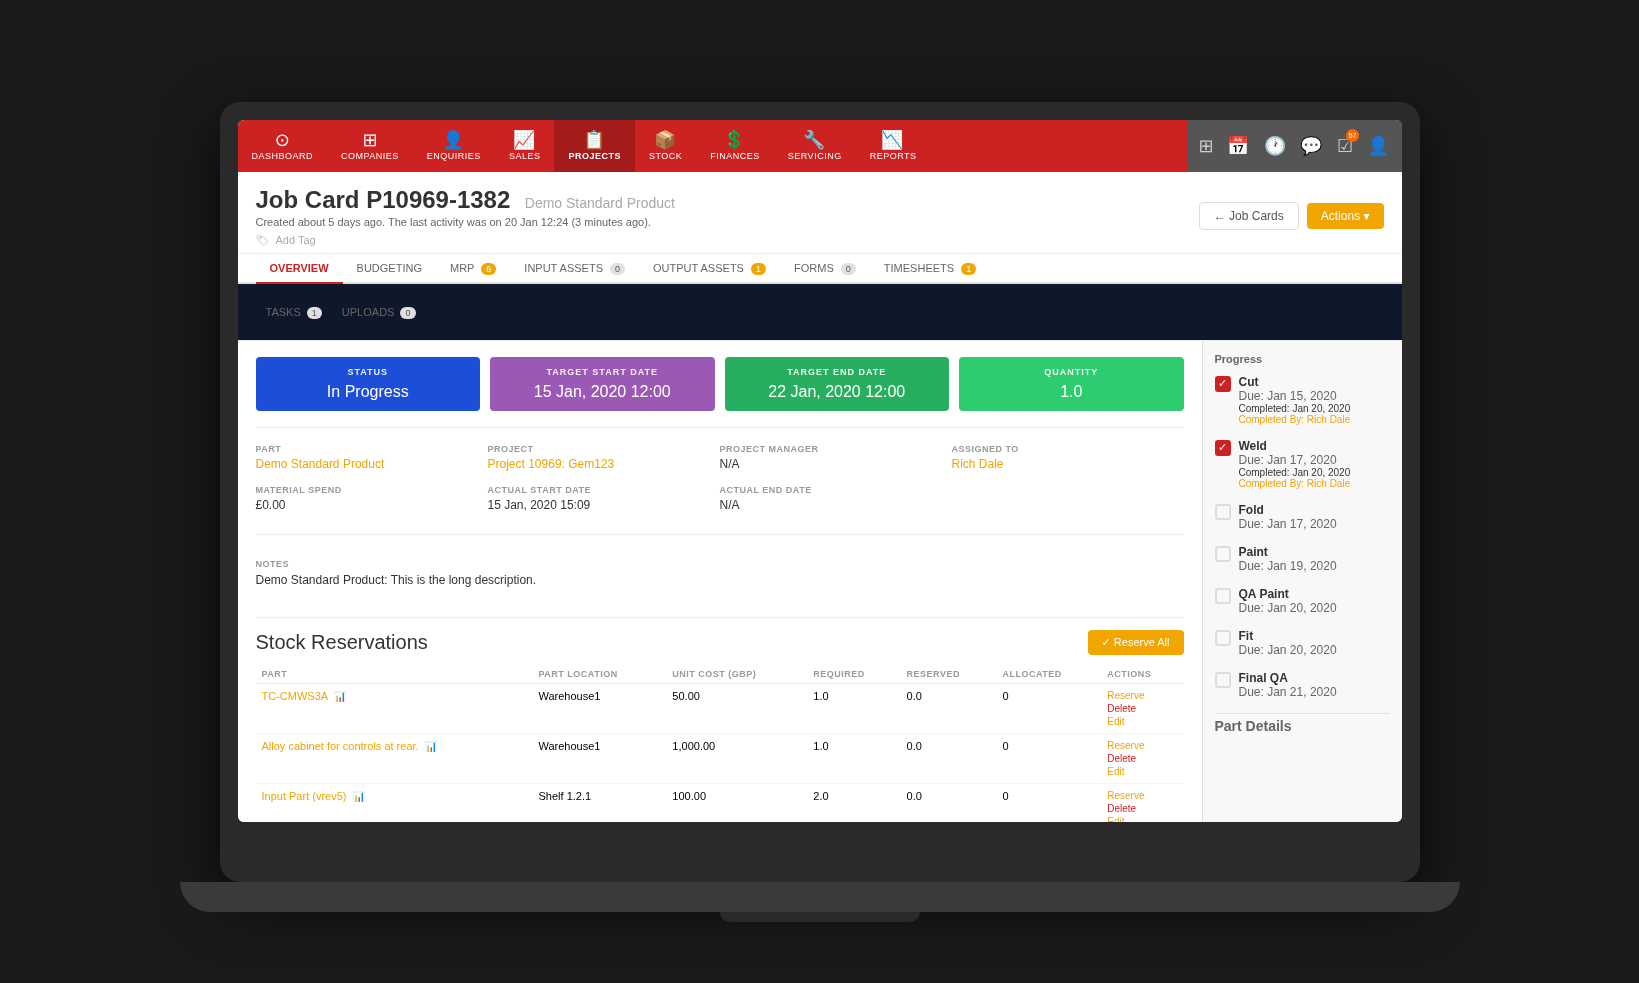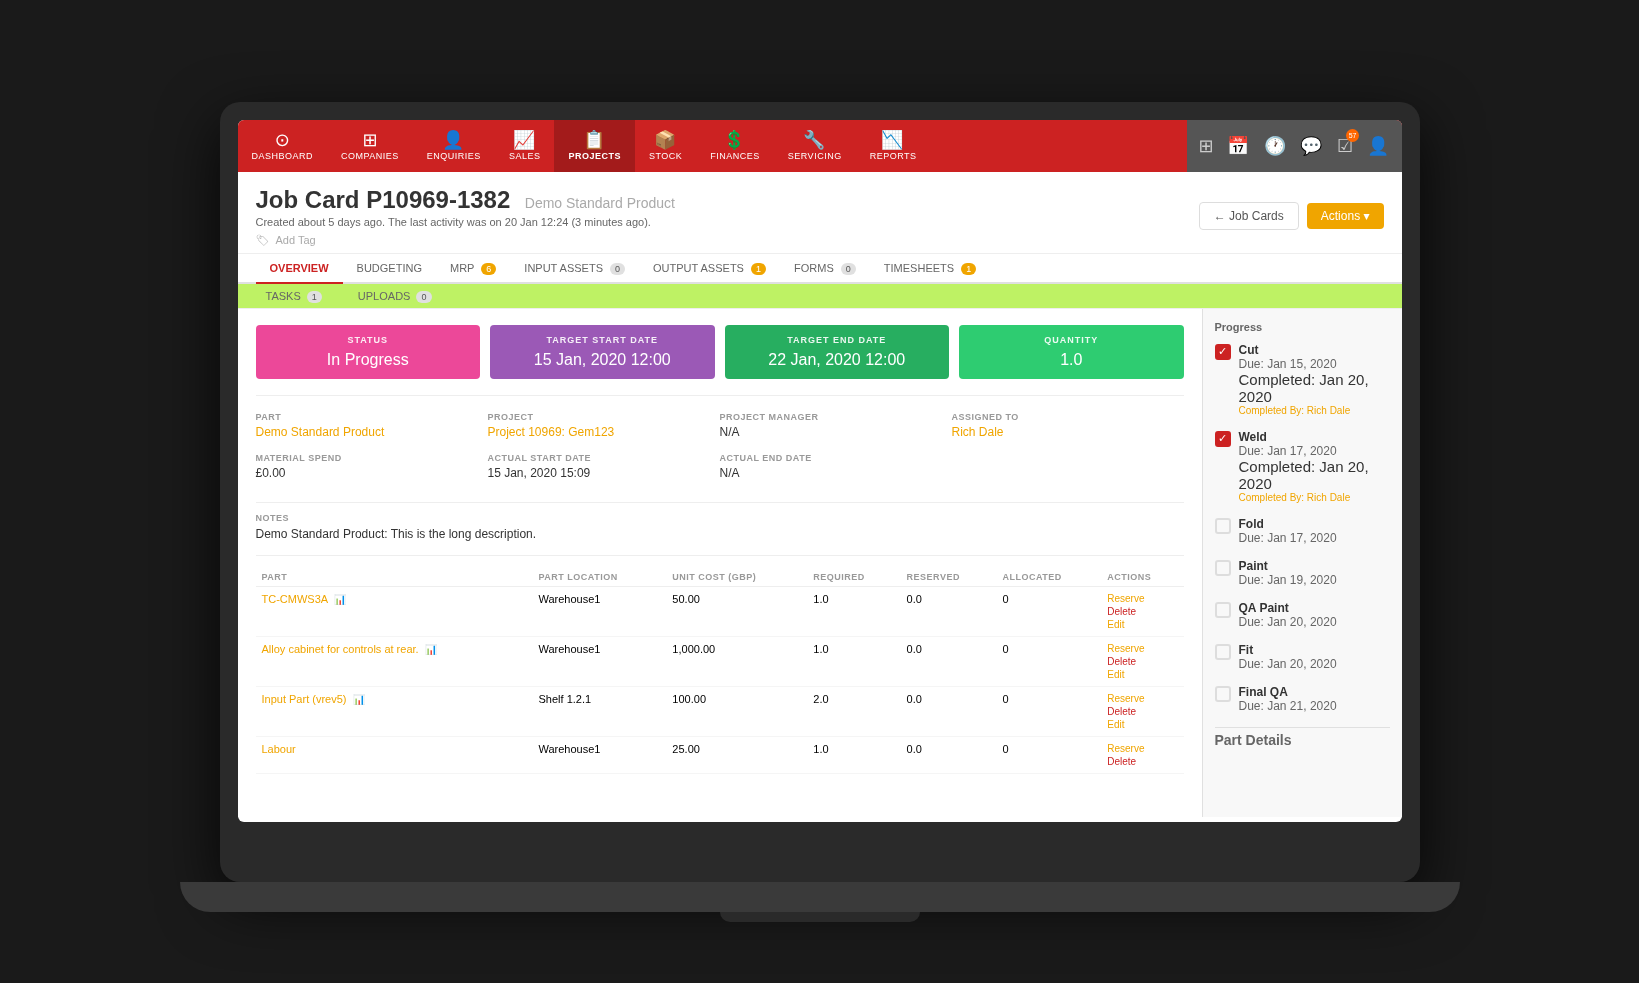--- a/index.html
+++ b/index.html
@@ -27,49 +27,49 @@
     .btn-job-cards { background: #fff; border: 1px solid #ddd; color: #555; padding: 6px 14px; border-radius: 4px; font-size: 12px; cursor: pointer; }
     .btn-actions { background: #f0a500; border: none; color: white; padding: 6px 14px; border-radius: 4px; font-size: 12px; cursor: pointer; display: flex; align-items: center; gap: 4px; }
 
     
     .tabs-bar { display: flex; align-items: center; border-bottom: 2px solid #e0e0e0; padding: 0 18px; background: #fff; gap: 0; }
     .tab { padding: 8px 14px; font-size: 11px; color: #666; cursor: pointer; border-bottom: 2px solid transparent; margin-bottom: -2px; }
     .tab.active { color: #cc2222; border-bottom: 2px solid #cc2222; font-weight: bold; }
     .tab-badge { background: #e0e0e0; color: #555; border-radius: 10px; padding: 1px 5px; font-size: 9px; margin-left: 4px; }
     .tab-badge.orange { background: #f0a500; color: white; }
 
-    .sub-tabs-bar { display: flex; padding: 2px 18px; background: #bef264; border-bottom: 1px solid #eee; gap: 16px; }
+    .sub-tabs-bar { display: flex; padding: 18px 18px; background: #0f172a; border-bottom: 1px solid #eee; gap: 0; }
     .sub-tab { padding: 4px 10px; font-size: 11px; color: #666; cursor: pointer; }
     .sub-tab-badge { background: #e0e0e0; color: #555; border-radius: 10px; padding: 1px 5px; font-size: 9px; margin-left: 3px; }
 
     
     .main-area { display: flex; height: calc(100% - 52px - 68px - 38px - 36px); }
 
     
     .left-content { flex: 1; overflow-y: auto; padding: 16px 18px; background: #fff; }
 
     
     .status-cards { display: flex; gap: 10px; margin-bottom: 16px; }
     .status-card { flex: 1; border-radius: 4px; padding: 10px; text-align: center; color: white; }
     .status-card .card-label { font-size: 9px; letter-spacing: 1px; opacity: 0.9; margin-bottom: 6px; font-weight: bold; }
     .status-card .card-value { font-size: 16px; font-weight: 500; }
-    .card-blue { background: #ec4899; }
+    .card-blue { background: #1d4ed8; }
     .card-purple { background: #9b59b6; }
     .card-teal { background: #27ae60; }
     .card-green { background: #2ecc71; }
 
     
     .info-grid { display: grid; grid-template-columns: 1fr 1fr 1fr 1fr; gap: 0; border-top: 1px solid #eee; padding-top: 12px; margin-bottom: 12px; }
     .info-cell { padding: 4px 8px 10px 0; }
     .info-label { font-size: 9px; color: #999; letter-spacing: 0.5px; font-weight: bold; margin-bottom: 3px; }
     .info-value { font-size: 12px; color: #333; }
     .info-value.link { color: #f0a500; cursor: pointer; }
 
     
-    .notes-section { margin-bottom: 14px; border-top: 1px solid #eee; padding-top: 10px; }
+    .notes-section { margin-bottom: 30px; border-top: 1px solid #eee; padding-top: 24px; }
     .notes-label { font-size: 9px; color: #999; letter-spacing: 0.5px; font-weight: bold; margin-bottom: 4px; }
     .notes-value { font-size: 12px; color: #333; }
 
     
     .stock-section { border-top: 1px solid #eee; padding-top: 12px; }
     .stock-header { display: flex; justify-content: space-between; align-items: center; margin-bottom: 10px; }
     .stock-title { font-size: 20px; font-weight: 300; color: #333; }
     .btn-reserve-all { background: #f0a500; border: none; color: white; padding: 6px 14px; border-radius: 4px; font-size: 11px; cursor: pointer; }
 
     .stock-table { width: 100%; font-size: 11px; border-collapse: collapse; }
@@ -82,21 +82,21 @@
 
     
     .right-sidebar { width: 200px; background: #f8f8f8; border-left: 1px solid #e0e0e0; overflow-y: auto; padding: 12px; }
     .progress-title { font-size: 11px; color: #666; font-weight: bold; margin-bottom: 10px; }
     .progress-item { display: flex; gap: 8px; margin-bottom: 14px; align-items: flex-start; }
     .progress-check { width: 16px; height: 16px; border: 2px solid #ddd; border-radius: 3px; flex-shrink: 0; margin-top: 1px; display: flex; align-items: center; justify-content: center; font-size: 11px; }
     .progress-check.checked { background: #cc2222; border-color: #cc2222; color: white; }
     .progress-item-content { }
     .progress-item-name { font-size: 12px; font-weight: bold; color: #333; }
     .progress-item-date { font-size: 12px; color: #666; }
-    .progress-item-completed { font-size: 15px; color: #333; }
+    .progress-item-completed { font-size: 10px; color: #333; }
     .progress-item-by { font-size: 10px; color: #f0a500; }
 
     .part-details-title { font-size: 14px; color: #666; font-weight: bold; margin-top: 6px; padding-top: 4px; border-top: 1px solid #e0e0e0; }
 
     .bar-icon { color: #aaa; font-size: 10px; }
   </style>
 </head>
 <body>
 
 <div class="laptop-outer">
@@ -258,20 +258,24 @@
             <div class="info-value">N/A</div>
           </div>
         </div>
 
         <div class="notes-section">
           <div class="notes-label">NOTES</div>
           <div class="notes-value">Demo Standard Product: This is the long description.</div>
         </div>
 
         <div class="stock-section">
+          <div class="stock-header">
+            <h2 class="stock-title">Stock Reservations</h2>
+            <button class="btn-reserve-all">✓ Reserve All</button>
+          </div>
           <table class="stock-table">
             <thead>
               <tr>
                 <th>PART</th>
                 <th>PART LOCATION</th>
                 <th>UNIT COST (GBP)</th>
                 <th>REQUIRED</th>
                 <th>RESERVED</th>
                 <th>ALLOCATED</th>
                 <th>ACTIONS</th>

